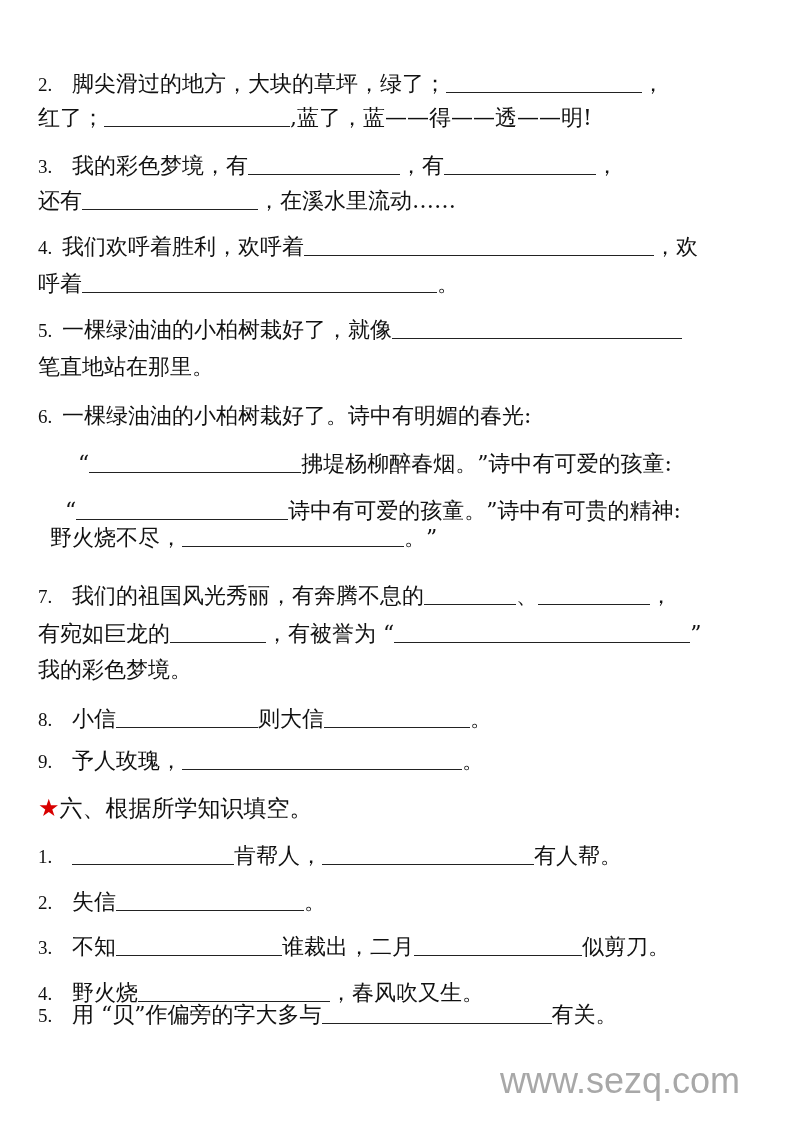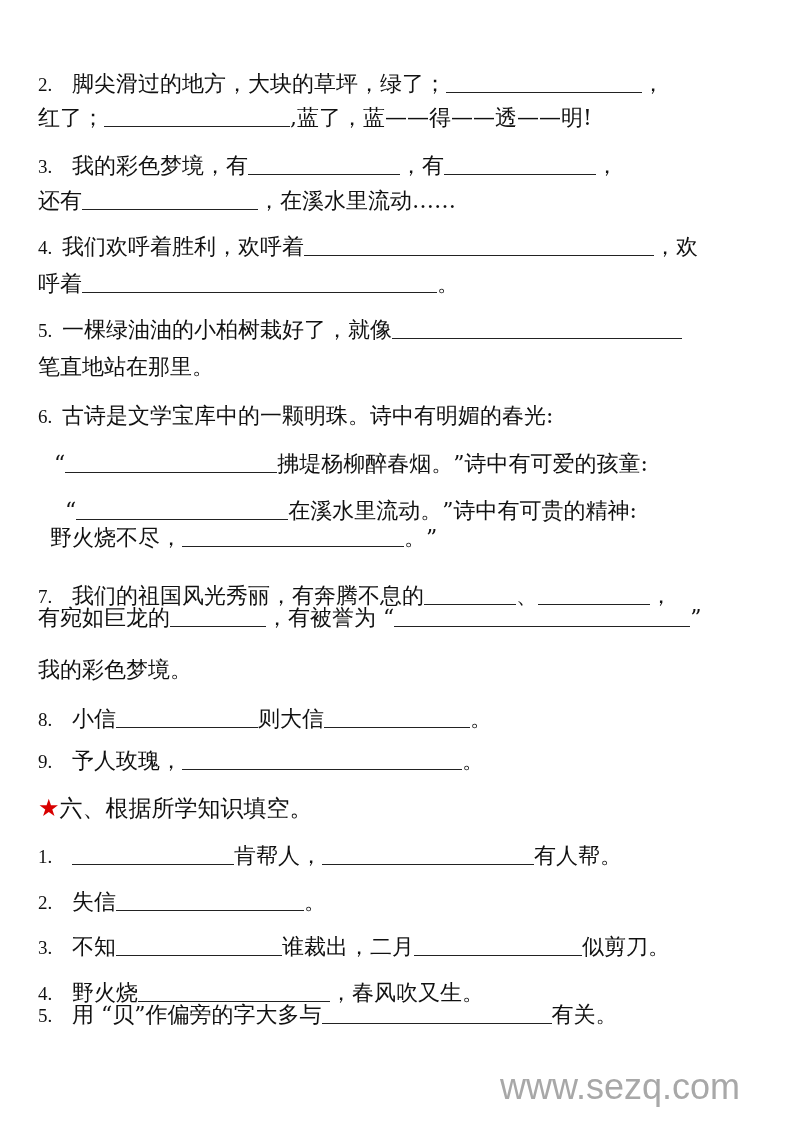--- a/index.html
+++ b/index.html
@@ -4,21 +4,21 @@
 <style>
   html, body { margin:0; padding:0; background:#ffffff; }
   body { width:800px; height:1131px; position:relative; overflow:hidden;
          font-family:"DejaVu Serif", serif; color:#111; }
   .line { position:absolute; left:38px; font-size:22px; line-height:28px; white-space:nowrap; }
   .num { font-family:"Liberation Serif", serif; font-size:19px; display:inline-block; width:34px; }
   .blank { display:inline-block; border-bottom:1.5px solid #222; height:20px; vertical-align:-2px; }
   .heading { position:absolute; left:38px; top:793px; font-size:23px; font-weight:normal; line-height:30px; }
   .star { color:#d80000; font-size:24px; }
   .watermark { position:absolute; left:500px; top:1060px; font-family:"Liberation Sans", sans-serif;
-               font-size:36px; color:#a8a8a8; letter-spacing:0px;margin-top:6px; }
+               font-size:36px; color:#a8a8a8; letter-spacing:0px; }
 </style>
 </head>
 <body>
 
 <div class="line" style="top:70px">
   <span class="num">2.</span><span>脚尖滑过的地方，大块的草坪，绿了；</span><span class="blank" style="width:196px"></span><span>，</span>
 </div>
 <div class="line" style="top:104px">
   <span>红了；</span><span class="blank" style="width:186px"></span><span>,蓝了，蓝——得——透——明!</span>
 </div>
@@ -38,36 +38,36 @@
 </div>
 
 <div class="line" style="top:316px">
   <span class="num" style="width:24px">5.</span><span>一棵绿油油的小柏树栽好了，就像</span><span class="blank" style="width:290px"></span>
 </div>
 <div class="line" style="top:353px">
   <span>笔直地站在那里。</span>
 </div>
 
 <div class="line" style="top:402px">
-  <span class="num" style="width:24px">6.</span><span>古诗是文学宝库中的一颗明珠。诗中有明媚的春光:</span>
+  <span class="num" style="width:24px">6.</span><span>一棵绿油油的小柏树栽好了。诗中有明媚的春光:</span>
 </div>
-<div class="line" style="top:450px;left:54px">
+<div class="line" style="top:450px;left:78px">
   <span>“</span><span class="blank" style="width:212px"></span><span>拂堤杨柳醉春烟。”诗中有可爱的孩童:</span>
 </div>
 <div class="line" style="top:497px;left:65px">
-  <span>“</span><span class="blank" style="width:212px"></span><span>在溪水里流动。”诗中有可贵的精神:</span>
+  <span>“</span><span class="blank" style="width:212px"></span><span>诗中有可爱的孩童。”诗中有可贵的精神:</span>
 </div>
 <div class="line" style="top:524px;left:50px">
   <span>野火烧不尽，</span><span class="blank" style="width:222px"></span><span>。”</span>
 </div>
 
 <div class="line" style="top:582px">
   <span class="num">7.</span><span>我们的祖国风光秀丽，有奔腾不息的</span><span class="blank" style="width:92px"></span><span>、</span><span class="blank" style="width:112px"></span><span>，</span>
 </div>
-<div class="line" style="top:604px">
+<div class="line" style="top:620px">
   <span>有宛如巨龙的</span><span class="blank" style="width:96px"></span><span>，有被誉为 “</span><span class="blank" style="width:296px"></span><span>”</span>
 </div>
 <div class="line" style="top:656px">
   <span>我的彩色梦境。</span>
 </div>
 
 <div class="line" style="top:705px">
   <span class="num">8.</span><span>小信</span><span class="blank" style="width:142px"></span><span>则大信</span><span class="blank" style="width:146px"></span><span>。</span>
 </div>
 

